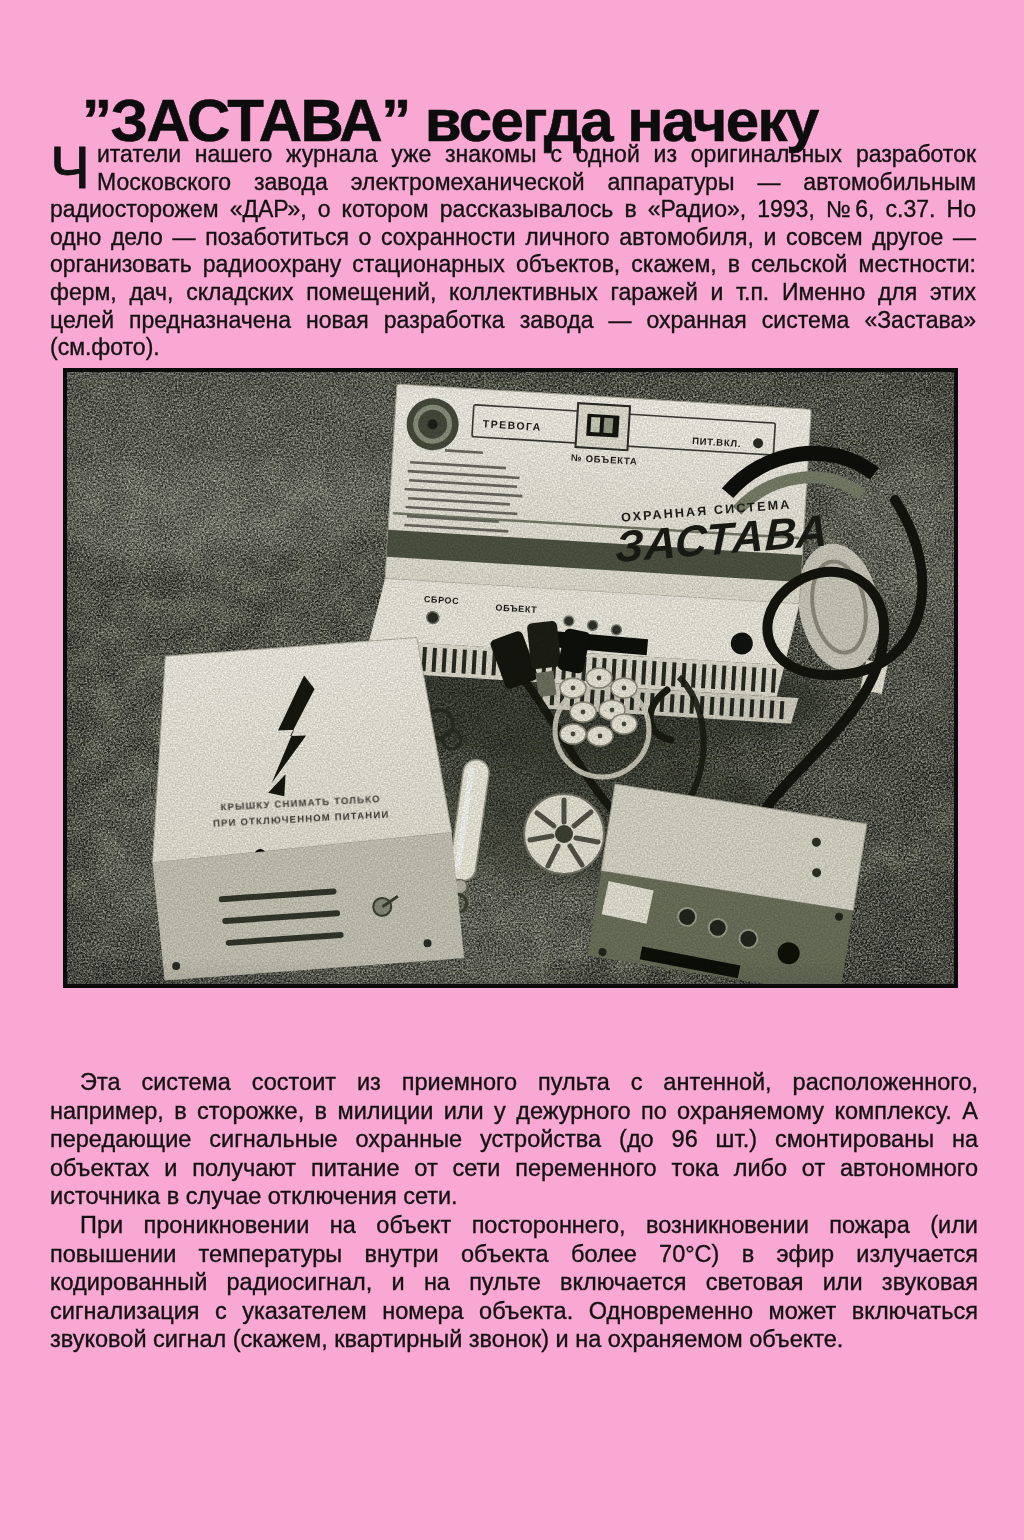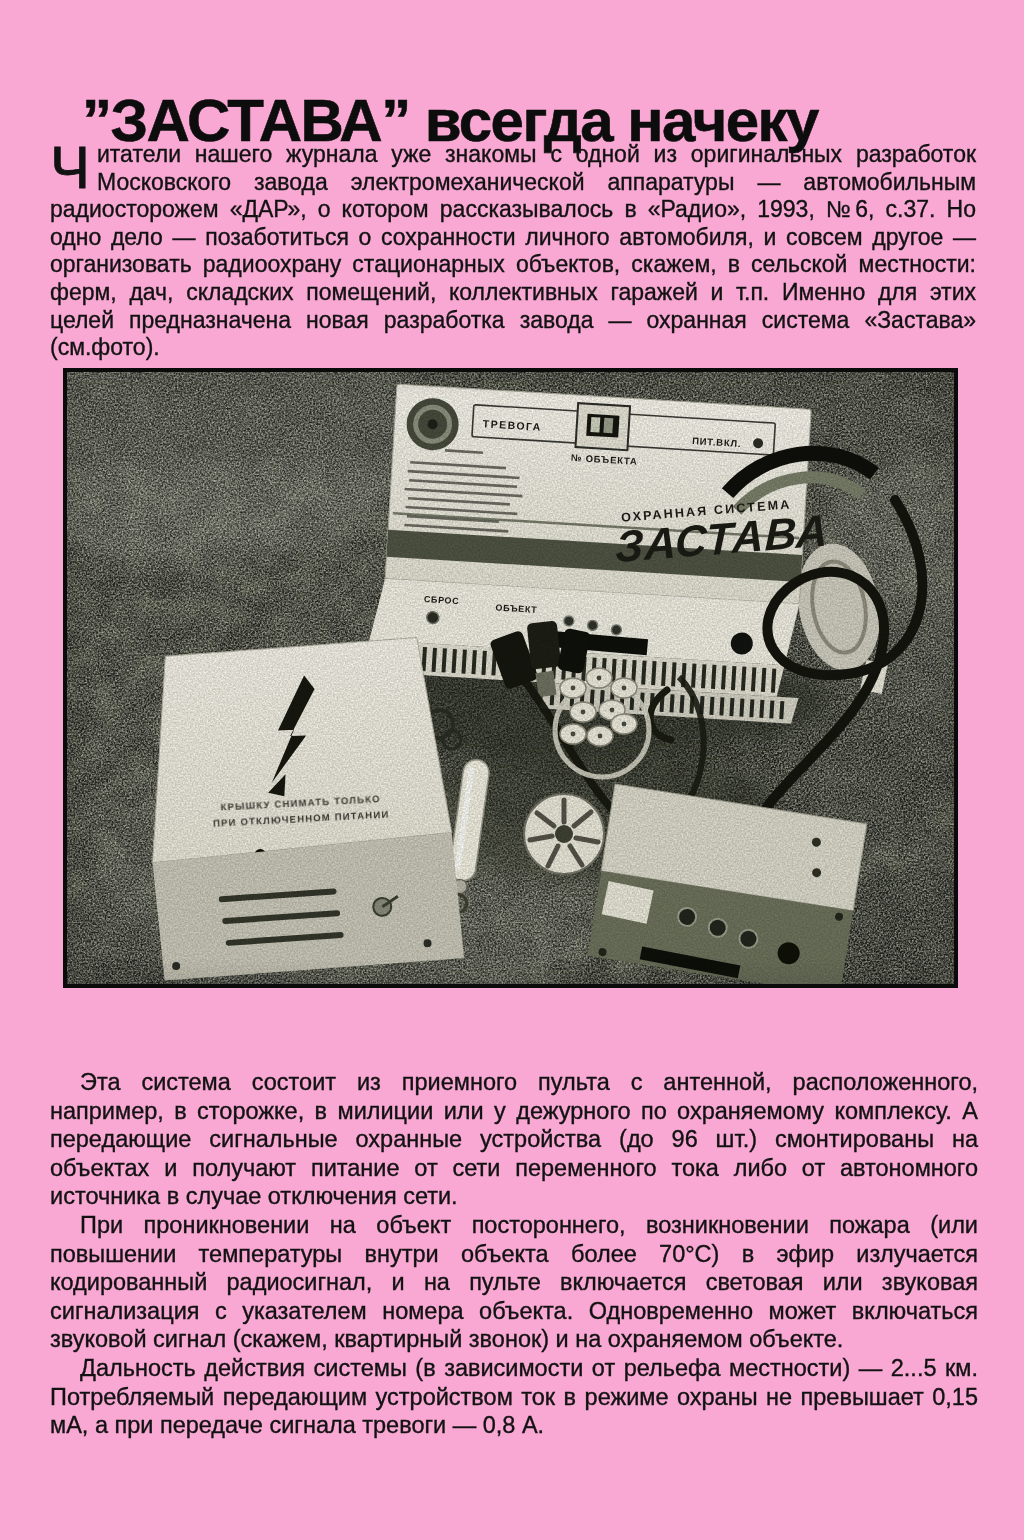--- a/index.html
+++ b/index.html
@@ -271,16 +271,15 @@
       </g>
 
       <rect x="0" y="0" width="887" height="612" filter="url(#grainDark)" opacity="0.16"></rect>
       <rect x="0" y="0" width="887" height="612" fill="none" stroke="#1a1c14" stroke-width="10" opacity="0.25" filter="url(#soft)"></rect>
     </svg>
   </figure>
 
   <div class="bodytext">
     <p>Эта система состоит из приемного пульта с антенной, расположенного, например, в сторожке, в милиции или у дежурного по охраняемому комплексу. А передающие сигнальные охранные устройства (до 96 шт.) смонтированы на объектах и получают питание от сети переменного тока либо от автономного источника в случае отключения сети.</p>
     <p>При проникновении на объект постороннего, возникновении пожара (или повышении температуры внутри объекта более 70°С) в эфир излучается кодированный радиосигнал, и на пульте включается световая или звуковая сигнализация с указателем номера объекта. Одновременно может включаться звуковой сигнал (скажем, квартирный звонок) и на охраняемом объекте.</p>
-    <p>Дальность действия системы (в зависимости от рельефа местности) — 2...5 км. Потребляемый передающим устройством ток в режиме охраны не превышает 0,15 мА, а при передаче сигнала тревоги — 0,8 А.</p>
   </div>
 
 </div>
 
 </body></html>

